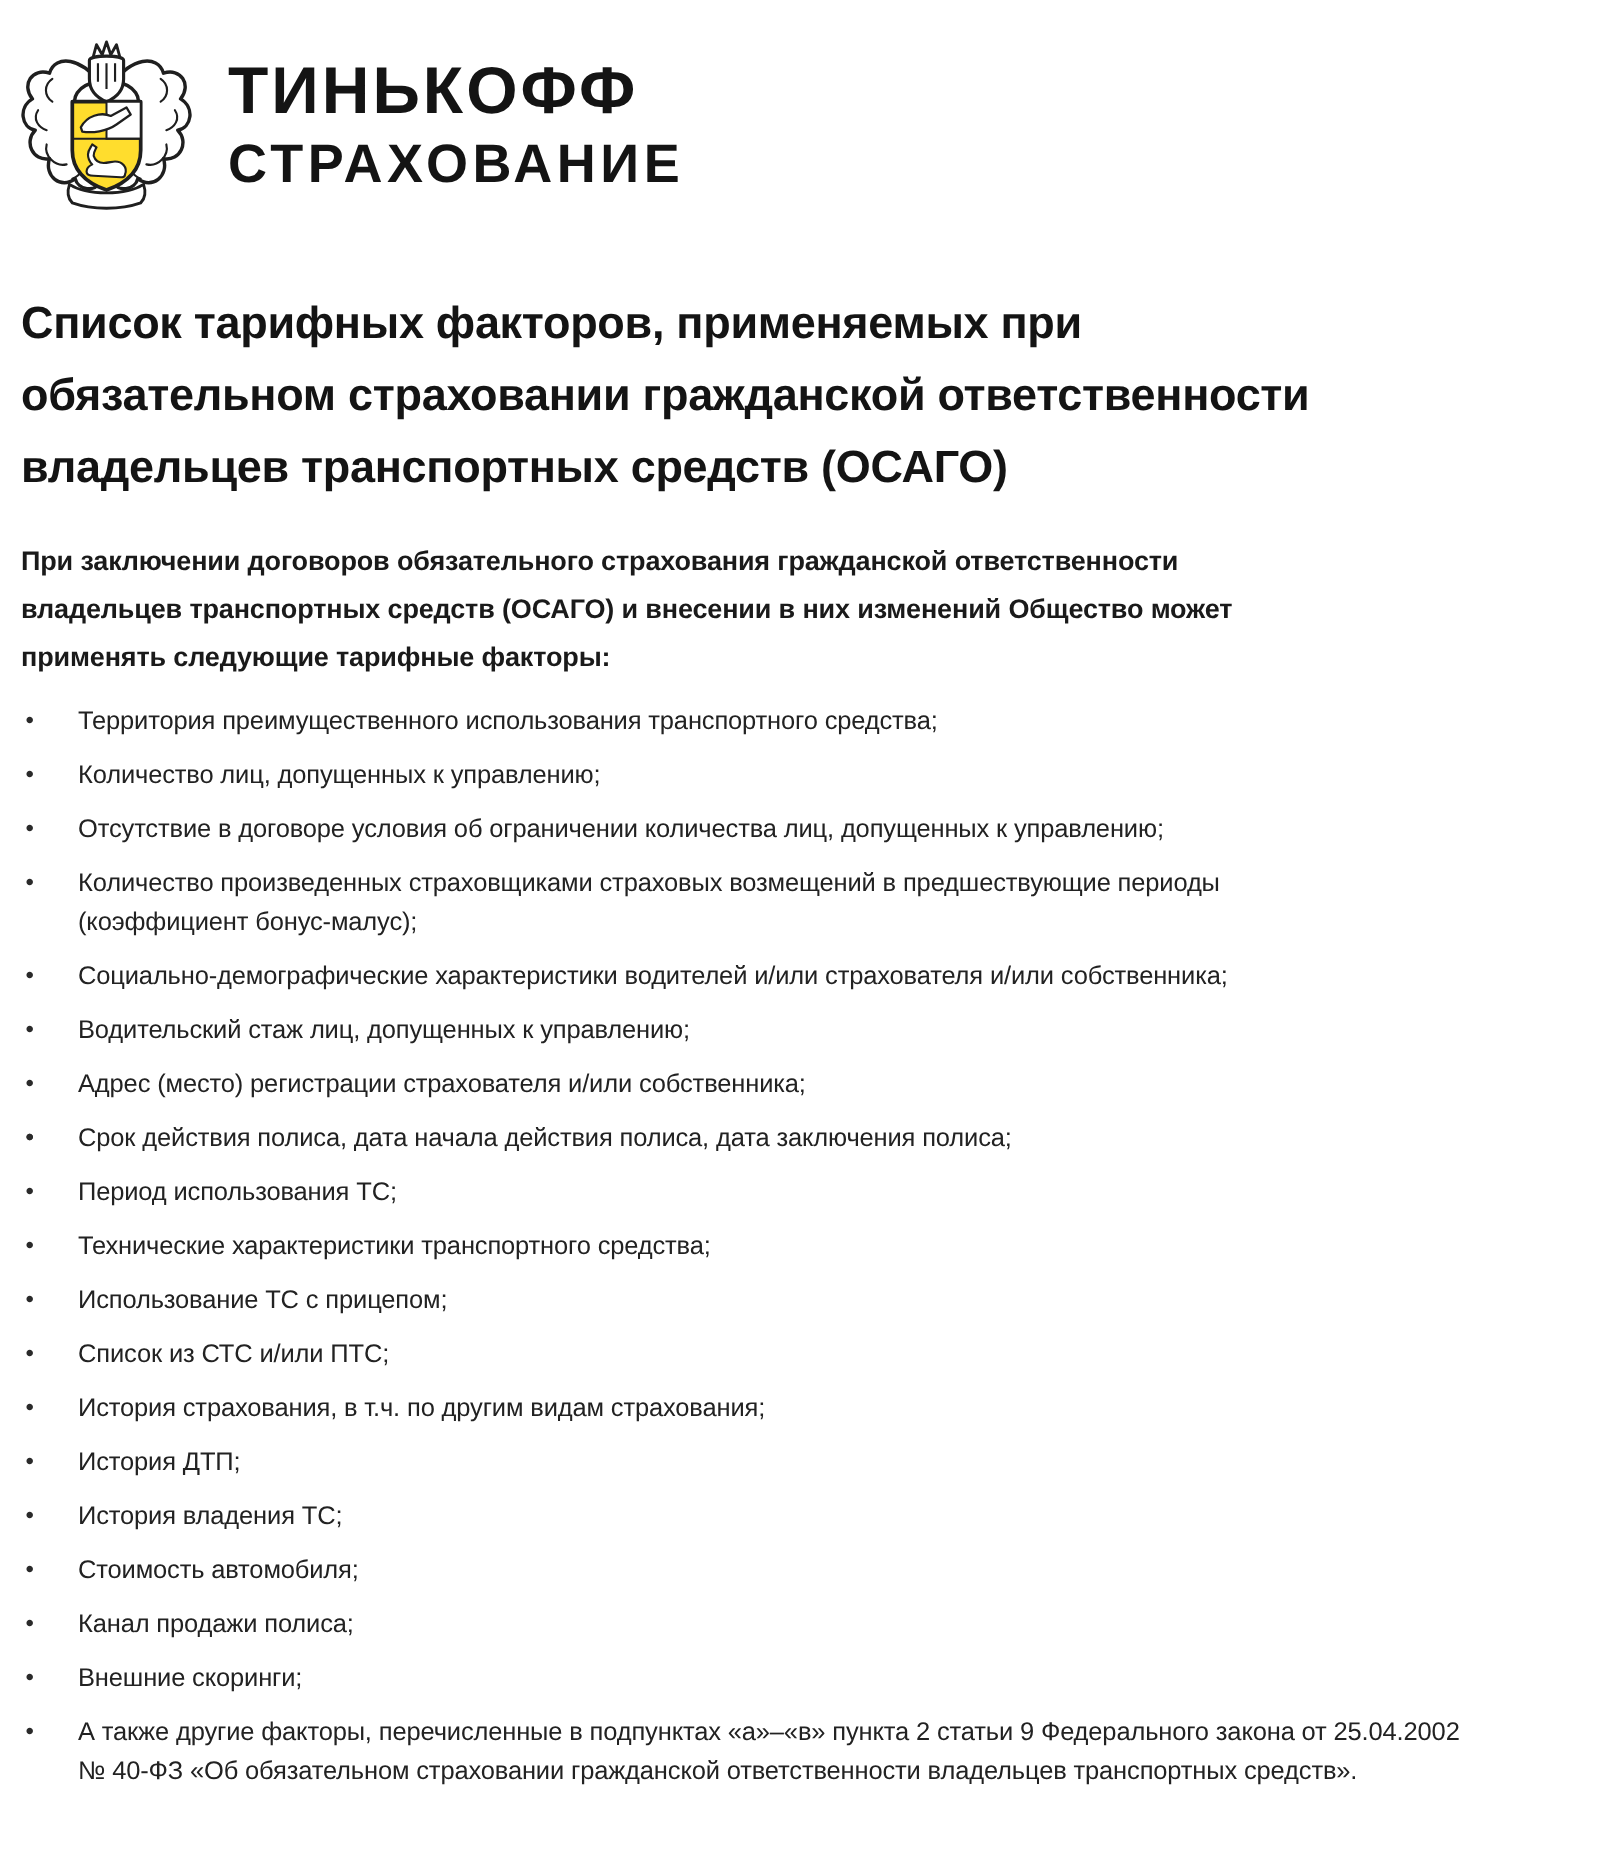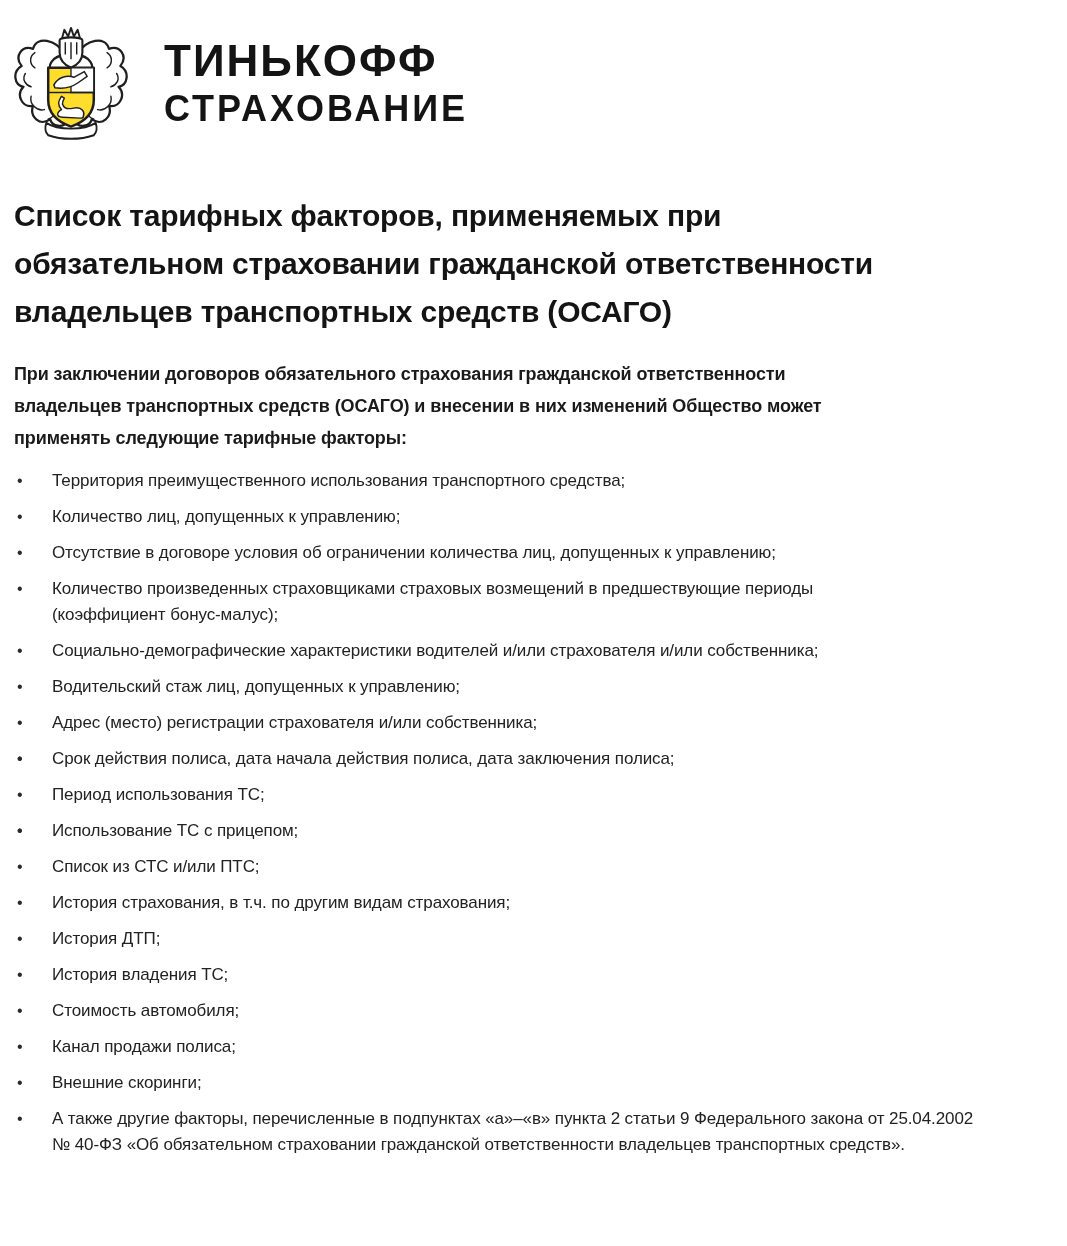--- a/index.html
+++ b/index.html
@@ -4,21 +4,21 @@
 <style>
   html,body{margin:0;padding:0;background:#ffffff;}
   body{
     width:1067px;height:1246px;overflow:hidden;
     font-family:"Liberation Sans", sans-serif;
     color:#1f1f1f;
   }
   .page{padding:24px 16px 0 14px;}
 
   
-  .brand-header{display:flex;align-items:center;gap:36px;margin-left:0;}
+  .brand-header{display:flex;align-items:center;gap:24px;margin-left:0;}
   .crest{display:block;width:114px;height:118px;flex:0 0 auto;}
   .crest svg{width:114px;height:118px;display:block;}
   .wordmark{display:flex;flex-direction:column;justify-content:center;}
   .brand-name{
     font-size:44px;font-weight:900;letter-spacing:2px;
     color:#141414;line-height:1;
   }
   .brand-sub{
     font-size:36px;font-weight:800;letter-spacing:3px;
     color:#141414;line-height:1;margin-top:8px;
@@ -108,21 +108,21 @@
       <li><span class="bullet">•</span><span class="txt">Количество лиц, допущенных к управлению;</span></li>
       <li><span class="bullet">•</span><span class="txt">Отсутствие в договоре условия об ограничении количества лиц, допущенных к управлению;</span></li>
       <li><span class="bullet">•</span><span class="txt">Количество произведенных страховщиками страховых возмещений в предшествующие периоды
 (коэффициент бонус-малус);</span></li>
       <li><span class="bullet">•</span><span class="txt">Социально-демографические характеристики водителей и/или страхователя и/или собственника;</span></li>
       <li><span class="bullet">•</span><span class="txt">Водительский стаж лиц, допущенных к управлению;</span></li>
       <li><span class="bullet">•</span><span class="txt">Адрес (место) регистрации страхователя и/или собственника;</span></li>
       <li><span class="bullet">•</span></li>
       <li><span class="bullet">•</span><span class="txt">Срок действия полиса, дата начала действия полиса, дата заключения полиса;</span></li>
       <li><span class="bullet">•</span><span class="txt">Период использования ТС;</span></li>
-      <li><span class="bullet">•</span></li>
+      <li><span class="bullet">•</span><span class="txt">Технические характеристики транспортного средства;</span></li>
       <li><span class="bullet">•</span><span class="txt">Использование ТС с прицепом;</span></li>
       <li><span class="bullet">•</span><span class="txt">Список из СТС и/или ПТС;</span></li>
       <li><span class="bullet">•</span><span class="txt">История страхования, в т.ч. по другим видам страхования;</span></li>
       <li><span class="bullet">•</span><span class="txt">История ДТП;</span></li>
       <li><span class="bullet">•</span><span class="txt">История владения ТС;</span></li>
       <li><span class="bullet">•</span><span class="txt">Стоимость автомобиля;</span></li>
       <li><span class="bullet">•</span><span class="txt">Канал продажи полиса;</span></li>
       <li><span class="bullet">•</span><span class="txt">Внешние скоринги;</span></li>
       <li><span class="bullet">•</span><span class="txt">А также другие факторы, перечисленные в подпунктах «а»–«в» пункта 2 статьи 9 Федерального закона от 25.04.2002
 № 40-ФЗ «Об обязательном страховании гражданской ответственности владельцев транспортных средств».</span></li>

